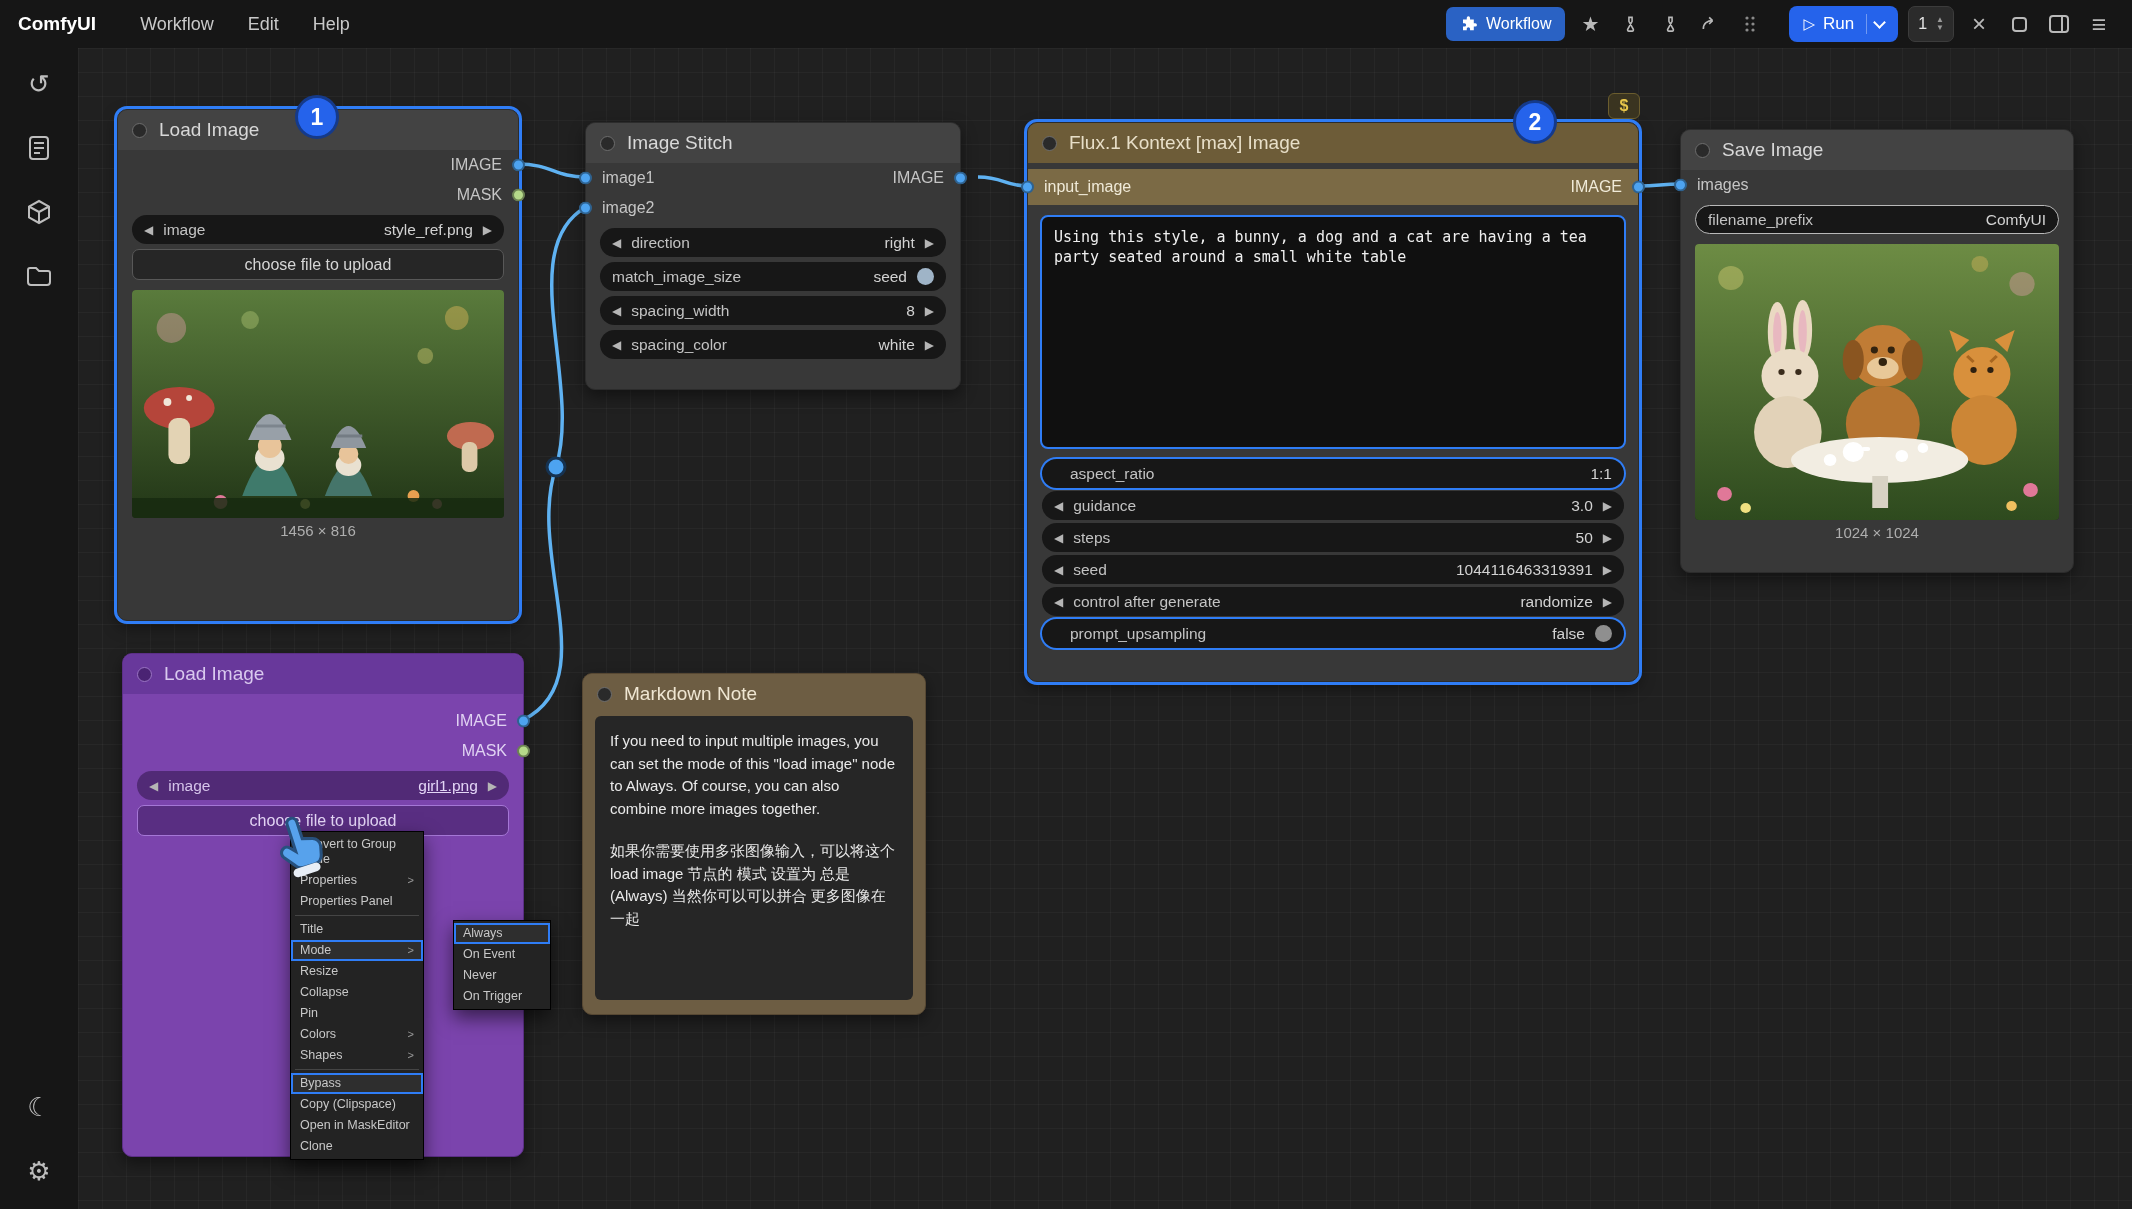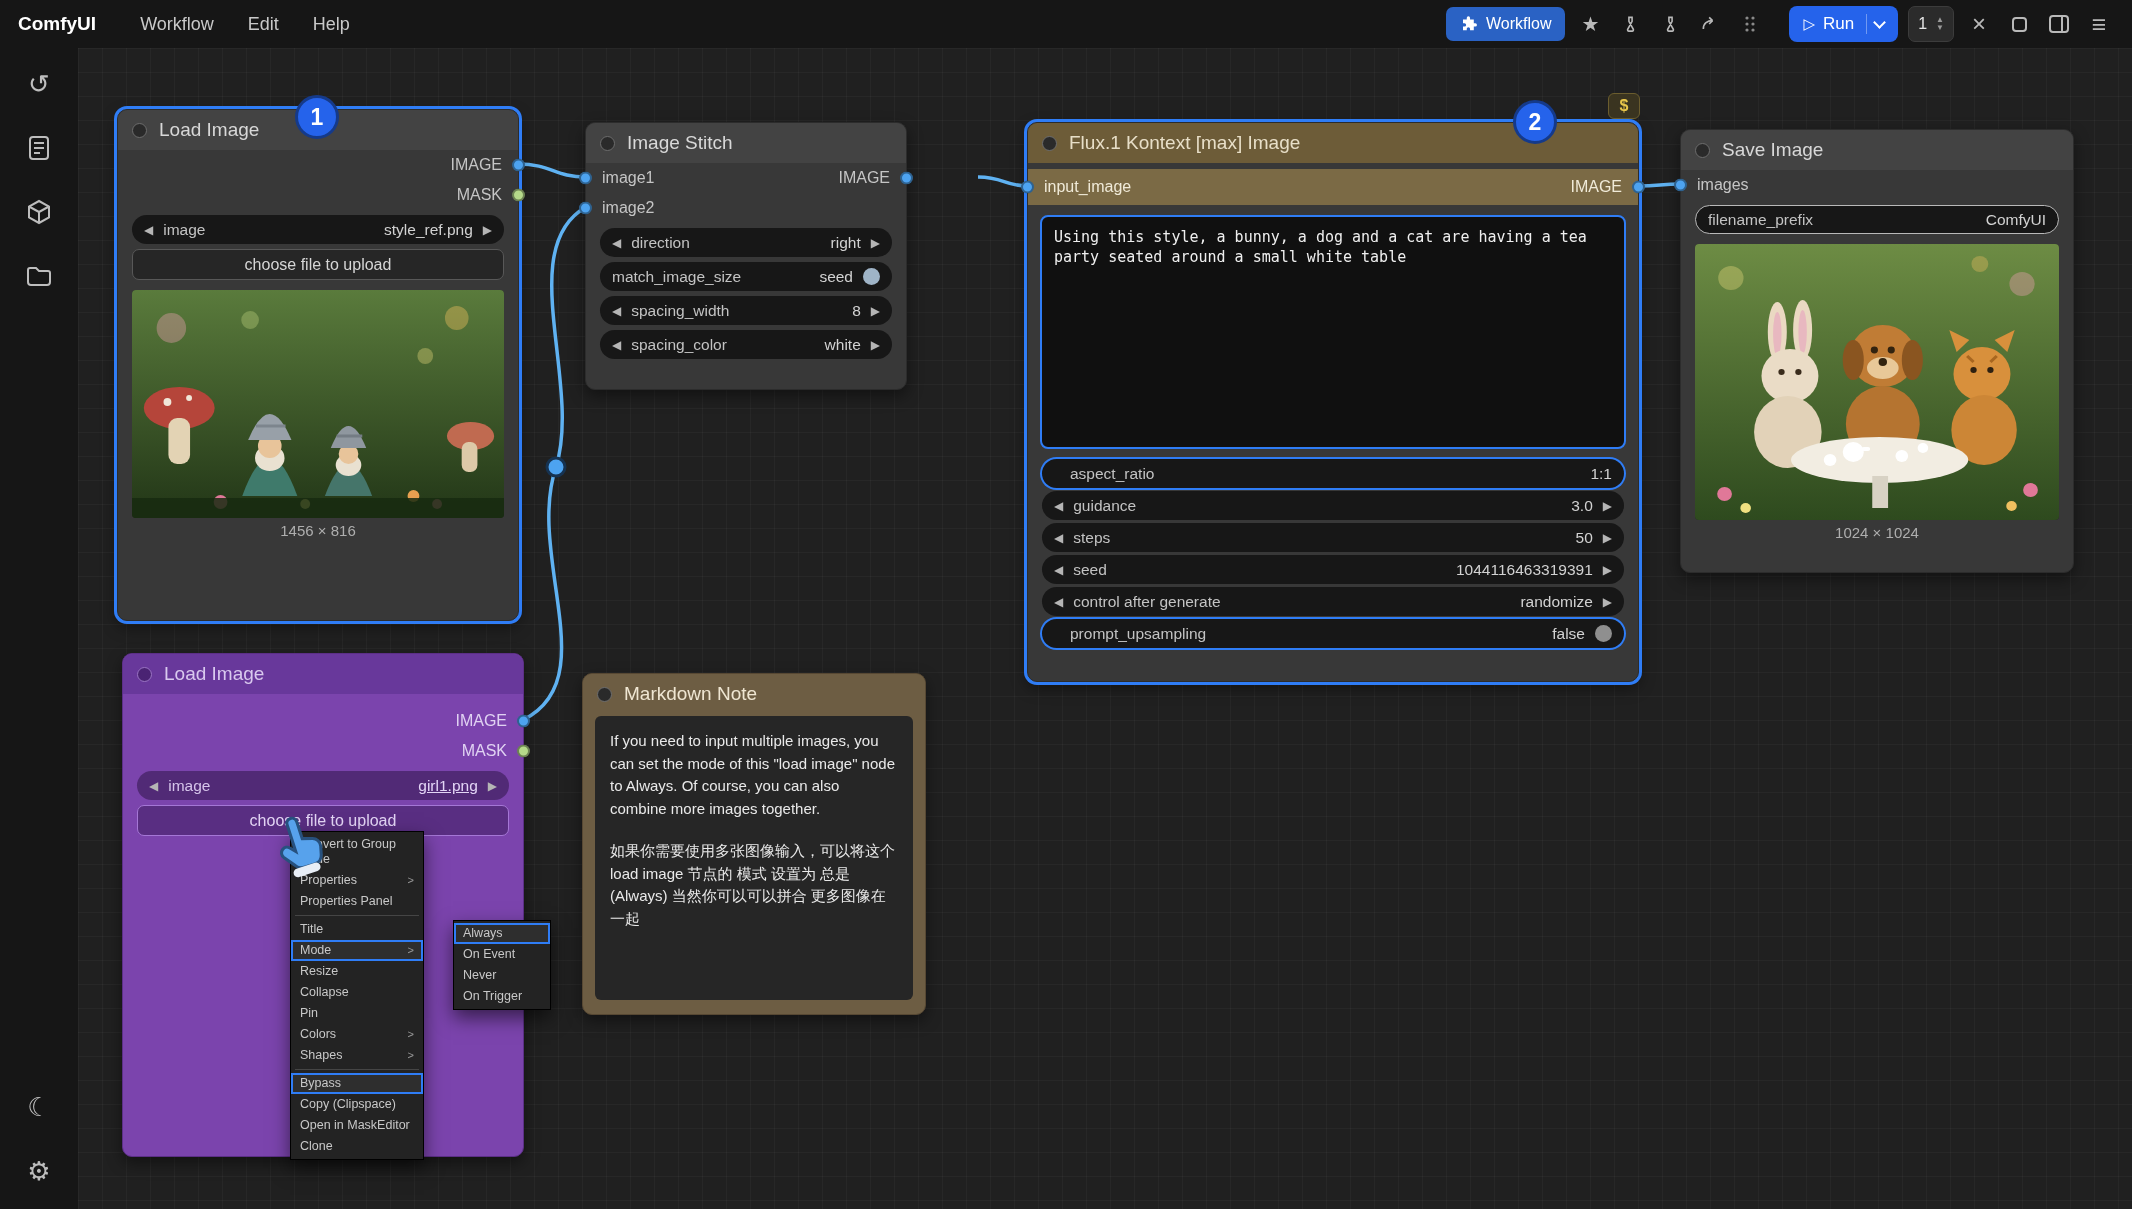--- a/index.html
+++ b/index.html
@@ -246,21 +246,21 @@
       <circle cx="90" cy="212" r="7" fill="#e07898"></circle>
         <circle cx="286" cy="206" r="6" fill="#e8a050"></circle>
         <circle cx="310" cy="214" r="5" fill="#e07898"></circle>
         <circle cx="176" cy="214" r="5" fill="#f0e080"></circle>
       <rect y="208" width="378" height="20" fill="#182a10" opacity=".85"></rect>
     </svg>
   </div>
   <div class="img-caption">1456 × 816</div>
 </div>
 
-<div class="node" style="left:585px;top:122px;width:322px;height:268px;">
+<div class="node" style="left:585px;top:122px;width:376px;height:268px;">
   <div class="node-header">
     <span class="collapse-dot"></span>
     <span class="node-title">Image Stitch</span>
   </div>
   <div class="slot">
     <span class="sdot in image"></span>
     <span>image1</span>
     <span class="spacer"></span>
     <span>IMAGE</span>
     <span class="sdot outp image"></span>

